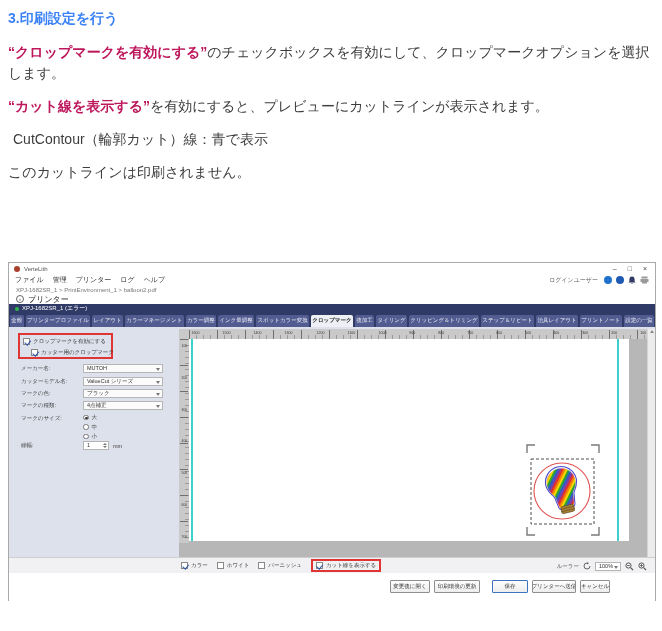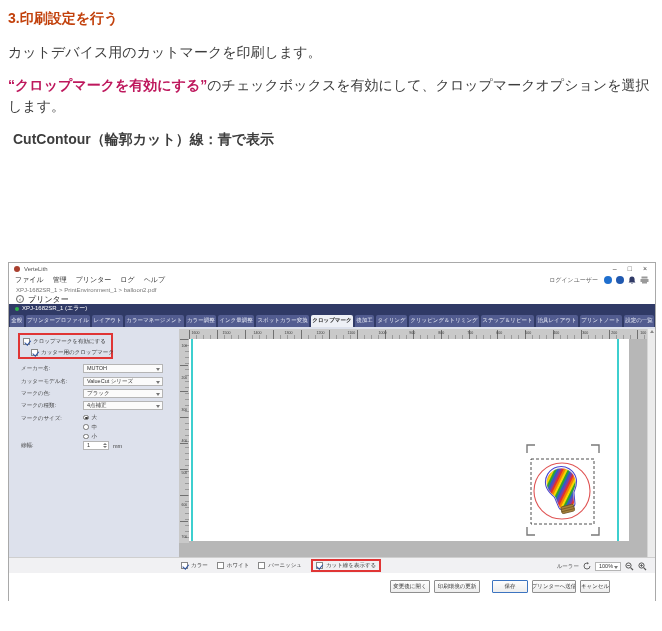--- a/index.html
+++ b/index.html
@@ -2,23 +2,23 @@
 <html><head>
 <meta charset="utf-8">
 <style>
   * { margin:0; padding:0; box-sizing:border-box; }
   html,body { background:#fff; }
   body { width:662px; height:631px; position:relative; overflow:hidden;
          font-family:"Liberation Sans", sans-serif; }
 
   
   .doc { padding:8px 8px 0 8px; color:#3d3d3d; font-size:14px; line-height:21px; }
-  .doc h3 { font-size:14px; color:#c2410c; margin-bottom:13px; }
+  .doc h3 { font-size:14px; color:#3b82f6; margin-bottom:13px; }
   .doc p { margin-bottom:12px; }
-  .doc .indent { padding-left:5px;font-weight:bold; }
+  .doc .indent { padding-left:5px; }
   .doc b { color:#be185d; }
 
   
   .window { position:absolute; left:8px; top:262px; width:648px; height:339px;
             border:1px solid #a9a9a9; background:#fff; font-family:"Liberation Sans",sans-serif; }
 
   .titlebar { height:11px; display:flex; align-items:center; background:#fff; }
   .app-icon { width:6px; height:6px; border-radius:50%; background:#a93f2e; margin-left:5px; }
   .app-title { font-size:6px; color:#555; margin-left:4px; }
   .win-controls { margin-left:auto; margin-right:8px; display:flex; gap:11px;
@@ -130,23 +130,24 @@
   .btn.primary { border:1px solid #3c74c0; }
   .b1 { left:381px; width:40px; } .b2 { left:425px; width:46px; }
   .b3 { left:483px; width:36px; } .b4 { left:523px; width:44px; }
   .b5 { left:571px; width:30px; }
 </style>
 </head>
 <body>
 
 <div class="doc">
   <h3>3.印刷設定を行う</h3>
-  <p><span>カットデバイス用のカットマークを印刷します。</span></p>
   <p><b>“クロップマークを有効にする”</b><span>のチェックボックスを有効にして、クロップマークオプションを選択します。</span></p>
+  <p><b>“カット線を表示する”</b><span>を有効にすると、プレビューにカットラインが表示されます。</span></p>
   <p class="indent">CutContour（輪郭カット）線：青で表示</p>
+  <p>このカットラインは印刷されません。</p>
 </div>
 
 <div class="window">
 
   <div class="titlebar">
     <span class="app-icon"></span>
     <span class="app-title">VerteLith</span>
     <span class="win-controls">
       <span>–</span>
       <span>□</span>

